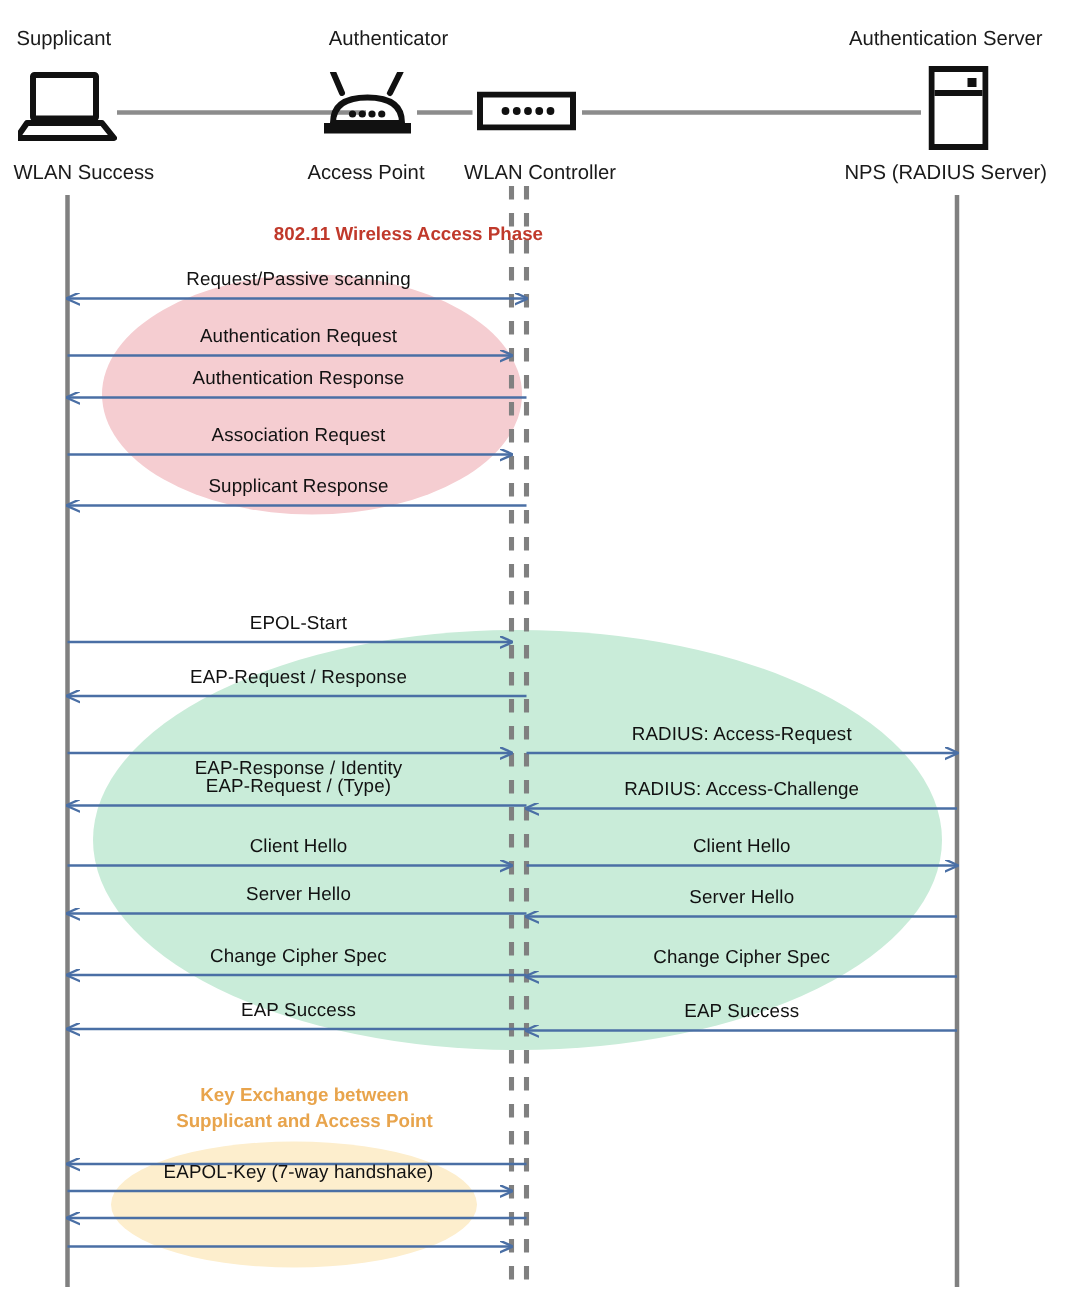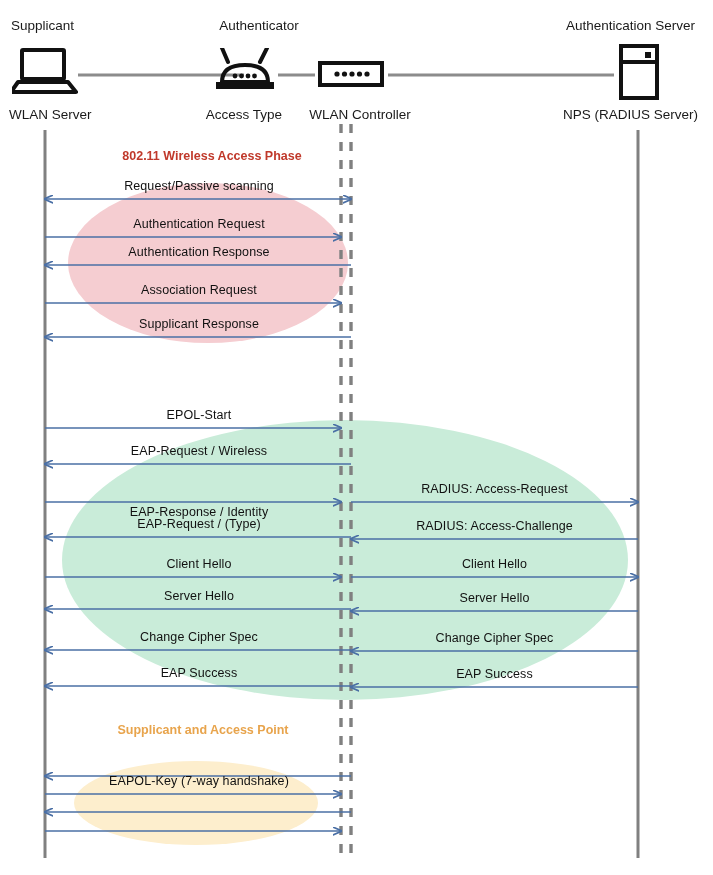--- a/index.html
+++ b/index.html
@@ -116,40 +116,41 @@
       <rect x="2" y="2" width="36" height="52" fill="none" stroke="#111" stroke-width="4"></rect>
       <line x1="4" y1="18" x2="36" y2="18" stroke="#111" stroke-width="4"></line>
       <rect x="26" y="8" width="6" height="6" fill="#111"></rect>
     </svg>
   </div>
 
   <div class="node-title" style="left:0px;top:18px;width:92px;text-align:left;padding-left:11px;">Supplicant</div>
   <div class="node-title" style="left:194px;top:18px;width:130px;">Authenticator</div>
   <div class="node-title" style="left:548px;top:18px;width:165px;">Authentication Server</div>
 
-  <div class="node-sub" style="left:0px;top:107px;width:110px;text-align:left;padding-left:9px;">WLAN Server</div>
-  <div class="node-sub" style="left:194px;top:107px;width:100px;">Access Type</div>
+  <div class="node-sub" style="left:0px;top:107px;width:110px;text-align:left;padding-left:9px;">WLAN Success</div>
+  <div class="node-sub" style="left:194px;top:107px;width:100px;">Access Point</div>
   <div class="node-sub" style="left:300px;top:107px;width:120px;">WLAN Controller</div>
   <div class="node-sub" style="left:548px;top:107px;width:165px;">NPS (RADIUS Server)</div>
 
-  <div class="phase-label" id="ph0" style="color: rgb(192, 57, 43); left: 62px; top: 148px; width: 300px;">
+  <div class="phase-label" id="ph0" style="color: rgb(192, 57, 43); left: 62px; top: 148px; width: 300px; text-align: right;">
       <div>802.11 Wireless Access Phase</div>
     </div>
   <div class="phase-label" id="ph2" style="color: rgb(232, 164, 76); left: 53px; top: 722px; width: 300px;">
+      <div>Key Exchange between</div>
       <div>Supplicant and Access Point</div>
     </div>
 
   <div id="labels-left">
       <div class="msg-label" style="left: 29px; top: 179px; width: 340px;">Request/Passive scanning</div>
       <div class="msg-label" style="left: 29px; top: 217px; width: 340px;">Authentication Request</div>
       <div class="msg-label" style="left: 29px; top: 245px; width: 340px;">Authentication Response</div>
       <div class="msg-label" style="left: 29px; top: 283px; width: 340px;">Association Request</div>
       <div class="msg-label" style="left: 29px; top: 317px; width: 340px;">Supplicant Response</div>
       <div class="msg-label" style="left: 29px; top: 408px; width: 340px;">EPOL-Start</div>
-      <div class="msg-label" style="left: 29px; top: 444px; width: 340px;">EAP-Request / Wireless</div>
+      <div class="msg-label" style="left: 29px; top: 444px; width: 340px;">EAP-Request / Response</div>
       <div class="msg-label" style="left: 29px; top: 482px; width: 340px; margin-top: 23px;">EAP-Response / Identity</div>
       <div class="msg-label" style="left: 29px; top: 517px; width: 340px;">EAP-Request / (Type)</div>
       <div class="msg-label" style="left: 29px; top: 557px; width: 340px;">Client Hello</div>
       <div class="msg-label" style="left: 29px; top: 589px; width: 340px;">Server Hello</div>
       <div class="msg-label" style="left: 29px; top: 630px; width: 340px;">Change Cipher Spec</div>
       <div class="msg-label" style="left: 29px; top: 666px; width: 340px;">EAP Success</div>
       <div class="msg-label" style="left: 29px; top: 774px; width: 340px;">EAPOL-Key (7-way handshake)</div>
     </div>
   <div id="labels-right">
       <div class="msg-label" style="left: 324.5px; top: 482px; width: 340px;">RADIUS: Access-Request</div>

